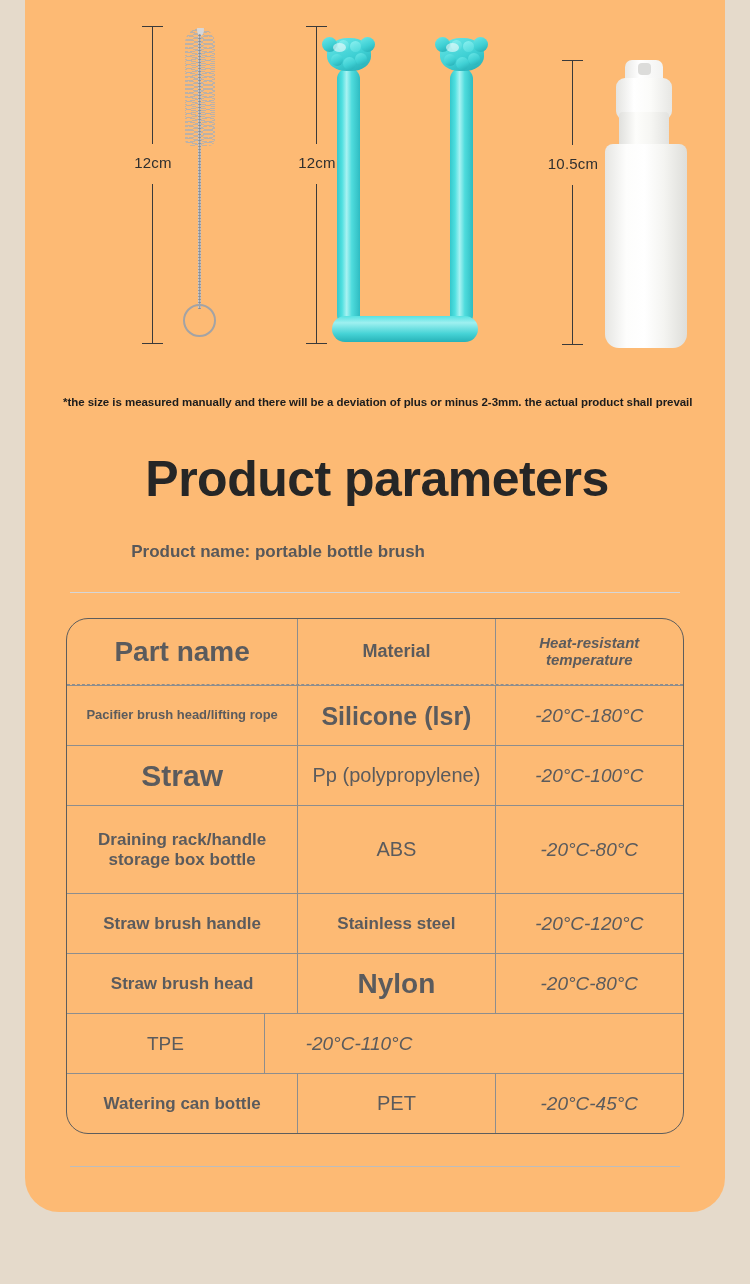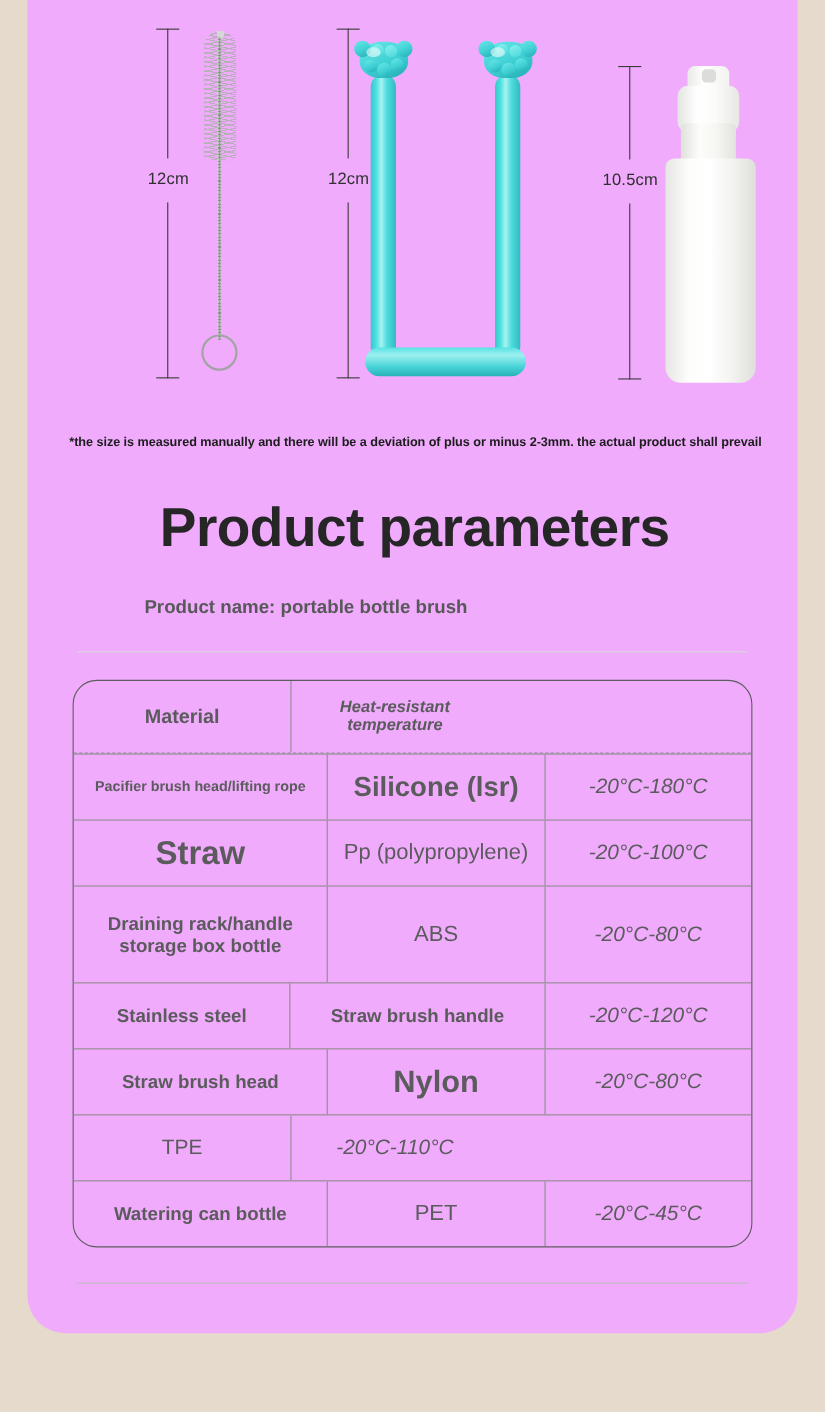--- a/index.html
+++ b/index.html
@@ -14,21 +14,21 @@
     font-family: "Liberation Sans", sans-serif;
     -webkit-font-smoothing: antialiased;
   }
 
   .page-card {
     position: absolute;
     left: 25px;
     top: 0;
     width: 700px;
     height: 1212px;
-    background: #f0abfc;
+    background: #fdba74;
     border-bottom-left-radius: 34px;
     border-bottom-right-radius: 34px;
     overflow: hidden;
   }
 
   
   .showcase {
     position: relative;
     height: 380px;
   }
@@ -438,20 +438,21 @@
 
   <div class="product-name">
     <span class="pn-line1">Product name: portable bottle brush</span>
   </div>
 
   <div class="rule-top"></div>
 
   <div class="spec-table">
 
     <div class="spec-row header">
+      <div class="spec-cell c-part">Part name</div>
       <div class="spec-cell c-mat">Material</div>
       <div class="spec-cell c-temp">
         <span>
           <span>Heat-resistant</span><br>
           <span>temperature</span>
         </span>
       </div>
     </div>
 
     <div class="spec-row r1">
@@ -471,22 +472,22 @@
         <span>
           <span>Draining rack/handle</span><br>
           <span>storage box bottle</span>
         </span>
       </div>
       <div class="spec-cell c-mat">ABS</div>
       <div class="spec-cell c-temp">-20°C-80°C</div>
     </div>
 
     <div class="spec-row r4">
+      <div class="spec-cell c-part">Straw brush handle</div>
       <div class="spec-cell c-mat">Stainless steel</div>
-      <div class="spec-cell c-part">Straw brush handle</div>
       <div class="spec-cell c-temp">-20°C-120°C</div>
     </div>
 
     <div class="spec-row r5">
       <div class="spec-cell c-part">Straw brush head</div>
       <div class="spec-cell c-mat">Nylon</div>
       <div class="spec-cell c-temp">-20°C-80°C</div>
     </div>
 
     <div class="spec-row r6">

